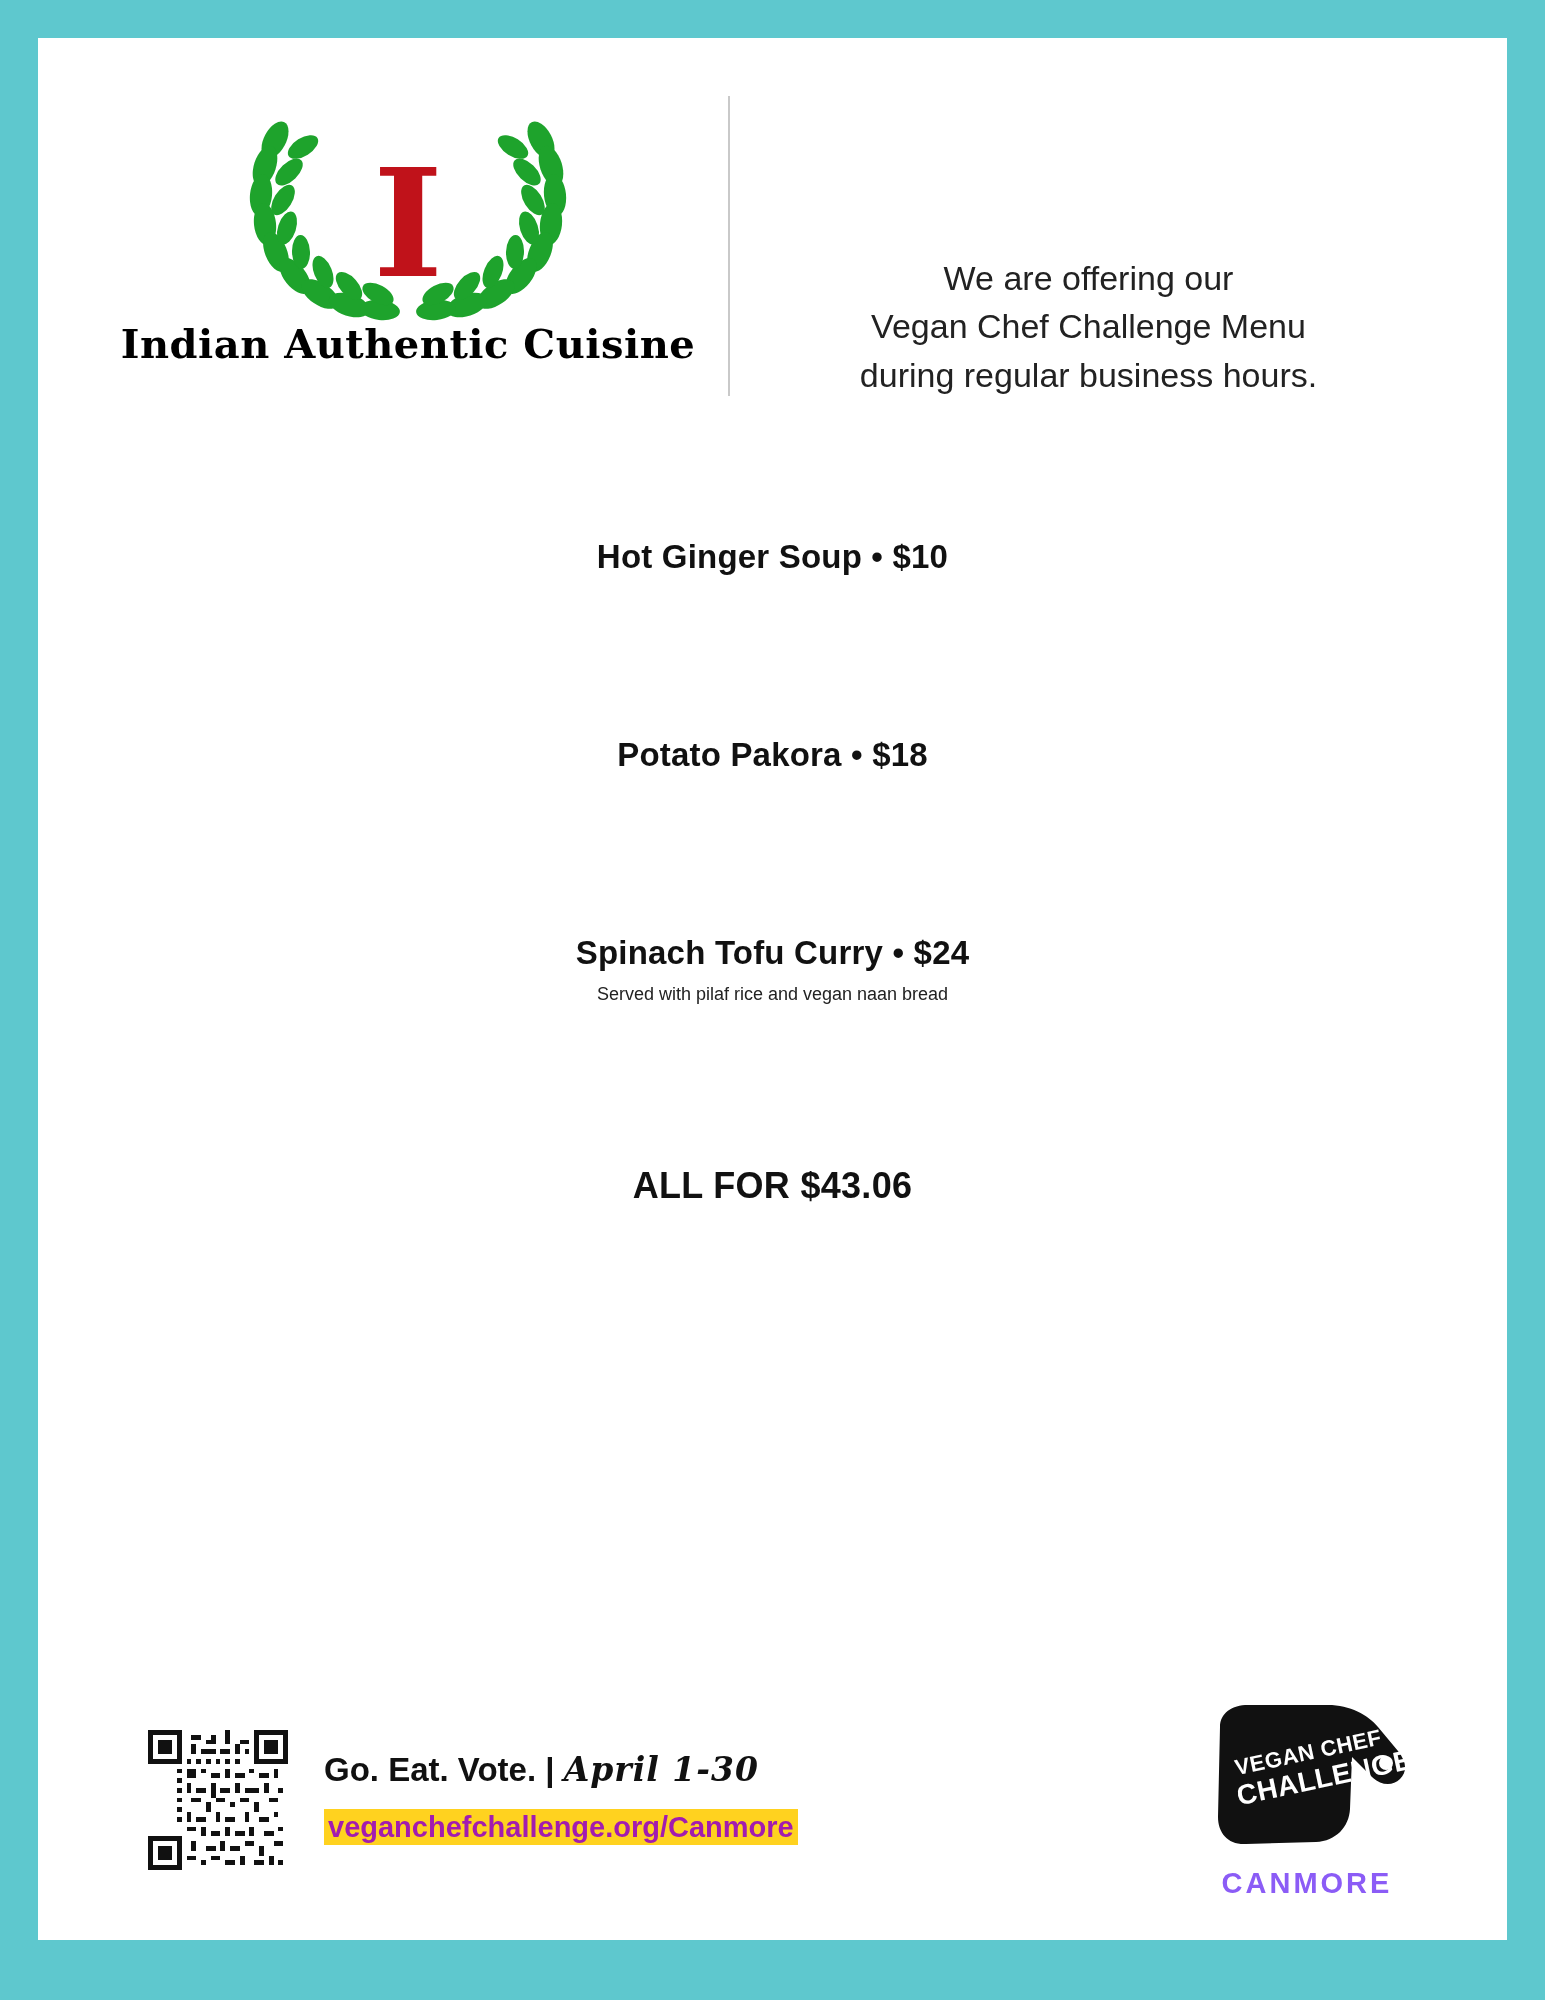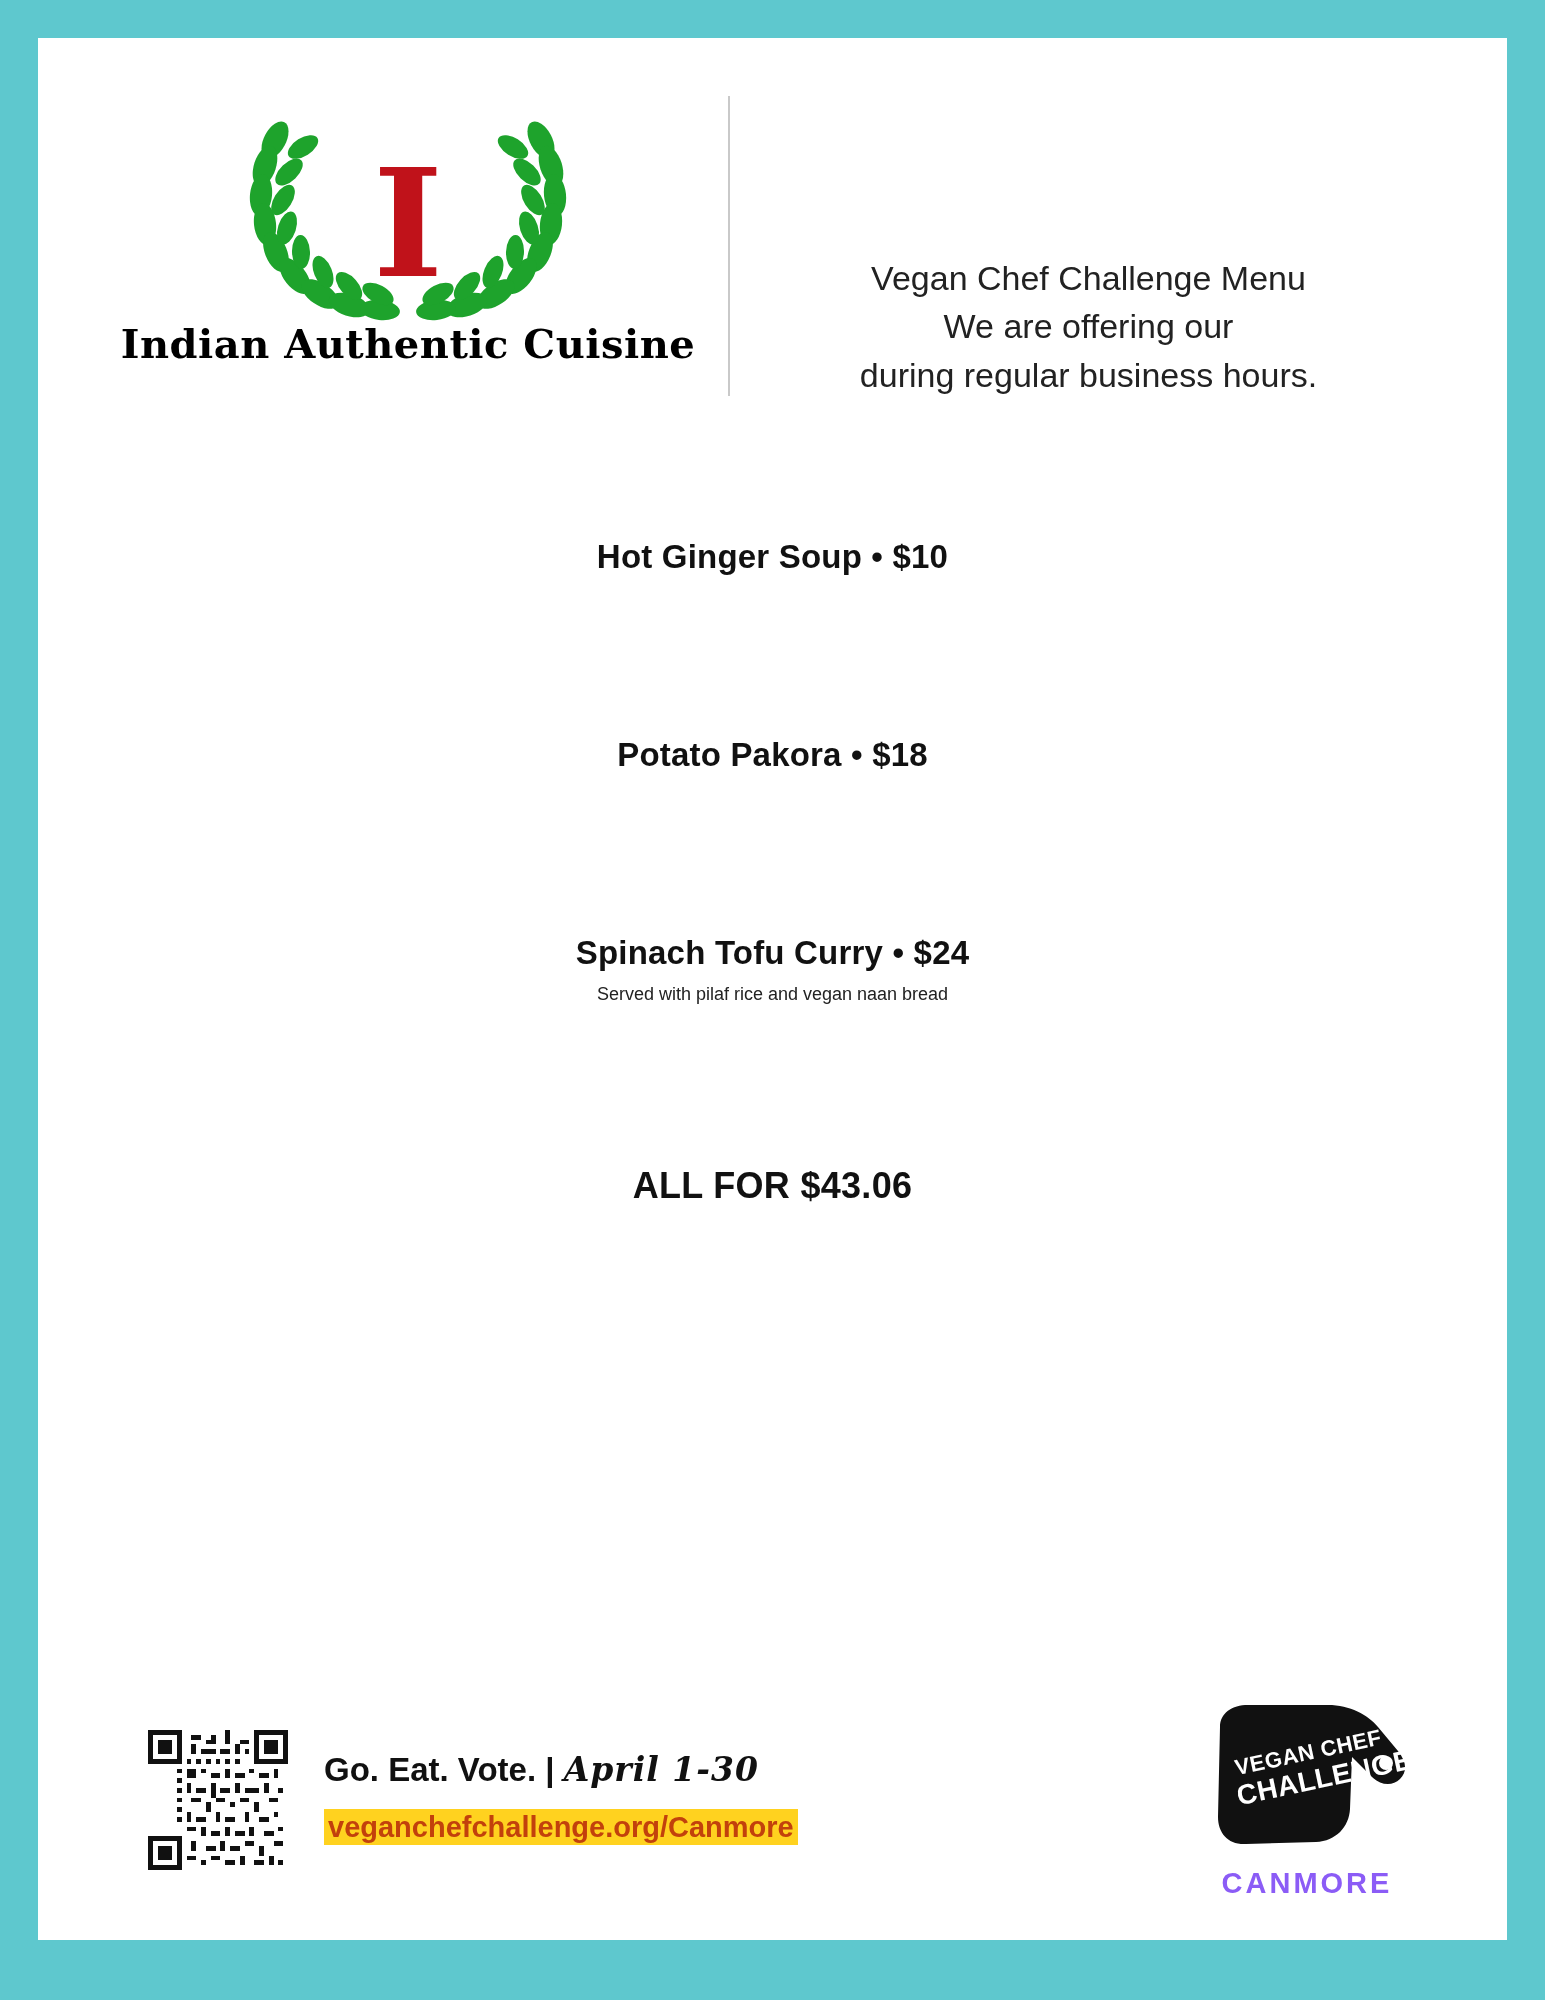--- a/index.html
+++ b/index.html
@@ -161,21 +161,21 @@
 
   .url-wrap {
     margin-top: 16px;
     max-width: 490px;
   }
   .url-text {
     display: inline;
     background: #ffd21f;
     font-size: 29px;
     font-weight: bold;
-    color: #c2410c;
+    color: #a21caf;
     line-height: 1.52;
     box-decoration-break: clone;
     -webkit-box-decoration-break: clone;
     padding: 2px 4px;
   }
 
   .vcc {
     flex: none;
     width: 260px;
     display: flex;
@@ -258,22 +258,22 @@
             </g>
             <text x="195" y="176" text-anchor="middle" font-family="DejaVu Serif, serif" font-size="150" font-weight="bold" fill="#c0121a">I</text>
           </svg>
         </div>
         <div class="brand-name">Indian Authentic Cuisine</div>
       </div>
 
       <div class="divider"></div>
 
       <div class="intro">
+        <div class="intro-line">We are offering our</div>
         <div class="intro-line">Vegan Chef Challenge Menu</div>
-        <div class="intro-line">We are offering our</div>
         <div class="intro-line">during regular business hours.</div>
       </div>
     </div>
 
     <div class="menu">
 
       <div class="menu-item">
         <div class="item-title">Hot Ginger Soup • $10</div>
       </div>
 

